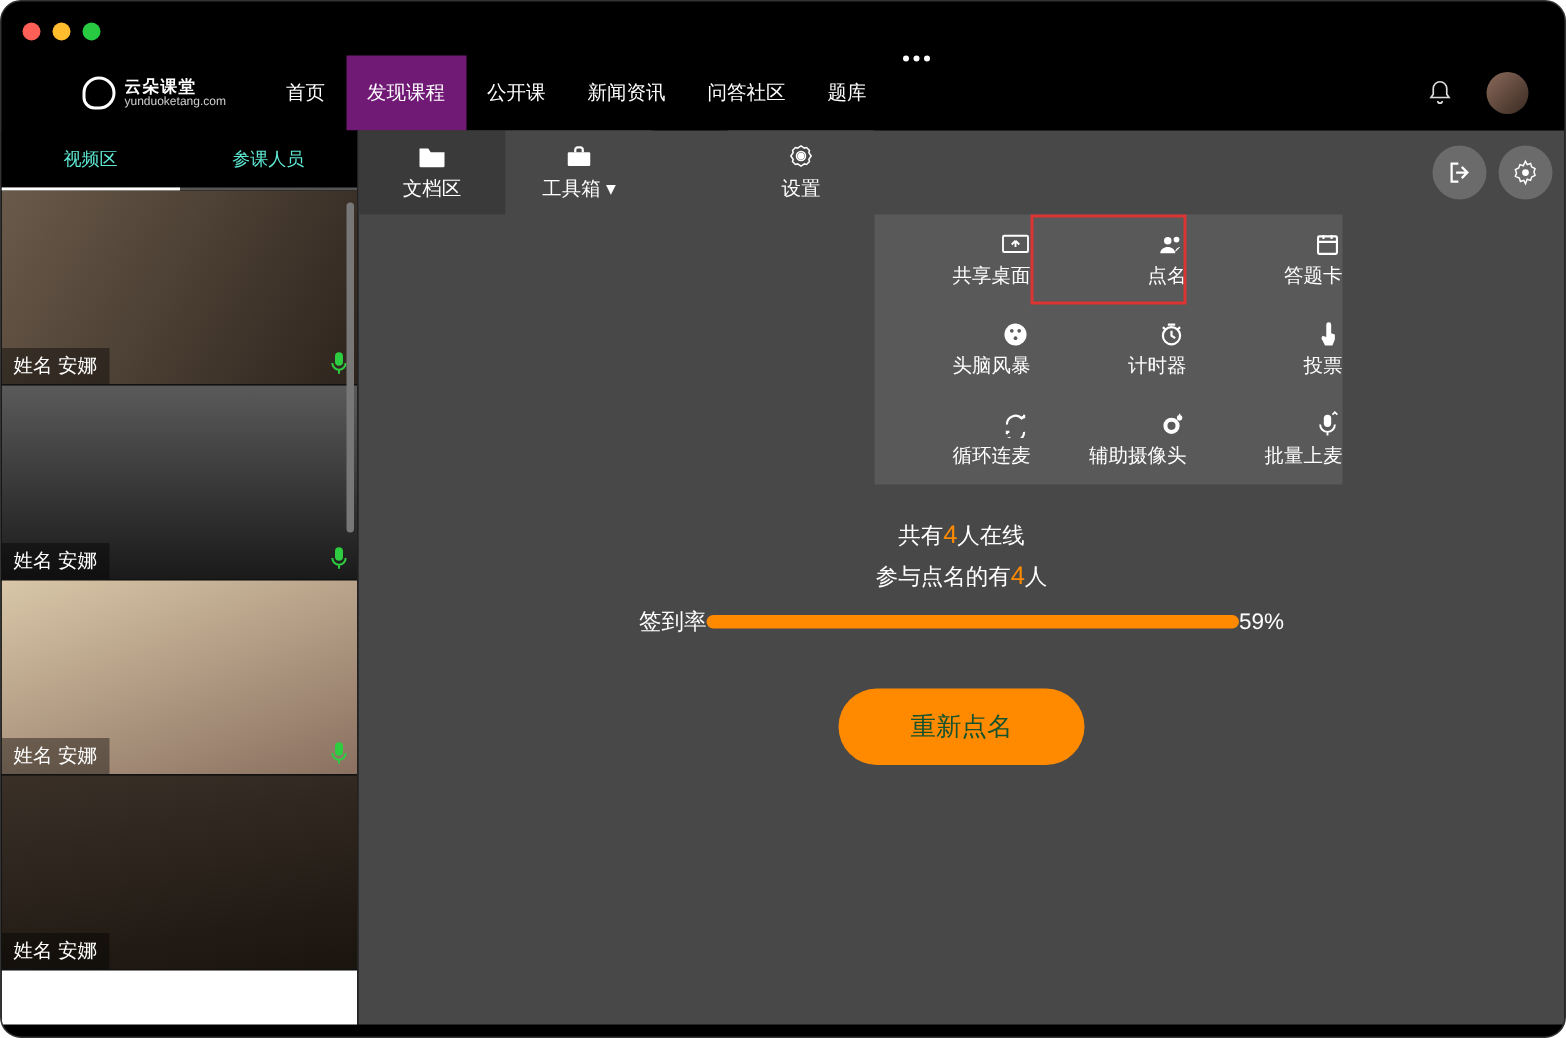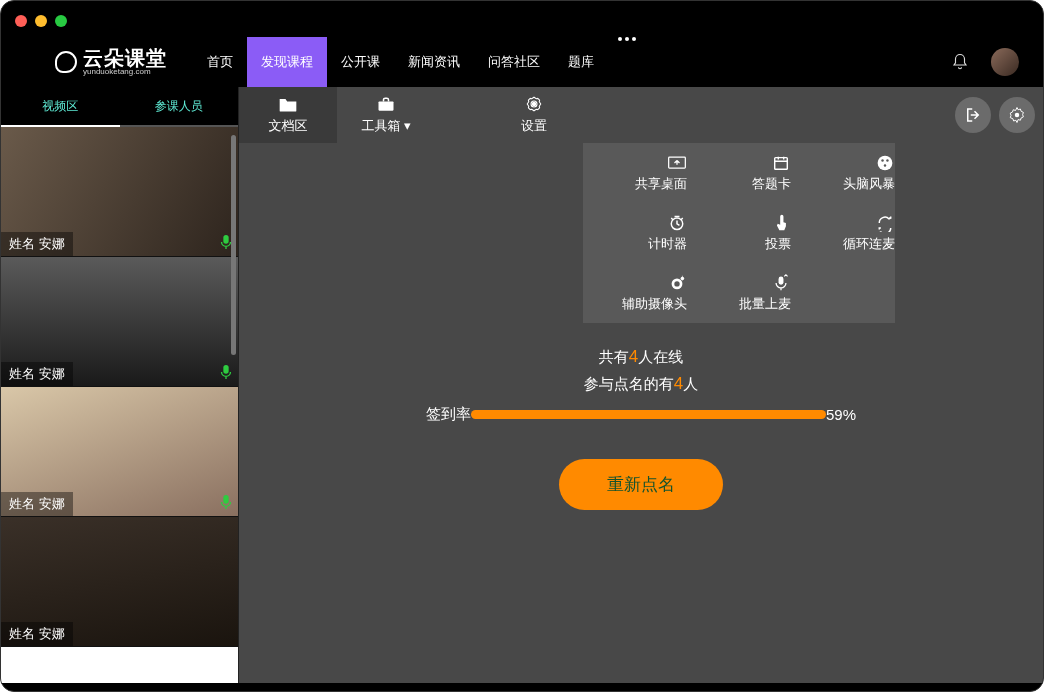--- a/index.html
+++ b/index.html
@@ -8,25 +8,25 @@
     .winctrl { position: absolute; top: 14px; left: 14px; display: flex; gap: 8px; z-index: 10; }
     .winctrl span { width: 12px; height: 12px; border-radius: 50%; display: block; }
     .winctrl .red { background: #ff5f57; }
     .winctrl .yel { background: #ffbd2e; }
     .winctrl .grn { background: #28ca42; }
 
     .topbar { height: 50px; margin-top: 36px; display: flex; align-items: center; padding: 0 24px 0 54px; color: #fff; font-size: 13px; }
     .logo { display: flex; align-items: center; gap: 6px; margin-right: 26px; }
     .logo-mark { width: 22px; height: 22px; border: 2.5px solid #fff; border-radius: 50% 50% 50% 8px; position: relative; }
     .logo-text { display: flex; flex-direction: column; line-height: 1; }
-    .logo-main { font-size: 20px; font-weight: bold; letter-spacing: 1px; }
+    .logo-main { font-size: 11px; font-weight: bold; letter-spacing: 1px; }
     .logo-sub { font-size: 8px; opacity: .8; }
     .nav { display: flex; gap: 0; }
     .nav a { color: #fff; text-decoration: none; padding: 16px 14px; font-size: 13px; }
-    .nav a.active { background: #8b5cf6; }
+    .nav a.active { background: #701a75; }
     .top-right { margin-left: auto; display: flex; align-items: center; gap: 22px; }
     .bell { width: 18px; height: 18px; }
     .avatar { width: 28px; height: 28px; border-radius: 50%; background: linear-gradient(135deg,#8a6a5a,#3a2a22); }
 
     .body { display: flex; height: calc(100% - 86px - 8px); }
     .left { width: 238px; background: #000; display: flex; flex-direction: column; border-right: 1px solid #222; position: relative; }
     .ltabs { display: flex; height: 40px; border-bottom: 2px solid #555; }
     .ltab { flex: 1; color: #5eead4; font-size: 12px; display: flex; align-items: center; justify-content: center; }
     .ltab.active { border-bottom: 2px solid #fff; margin-bottom: -2px; }
     .tiles { flex: 1; overflow: hidden; }
@@ -179,20 +179,28 @@
       </div>
 
       <div class="dropdown">
         <div class="ditem">
           <svg class="ico" viewBox="0 0 24 18" fill="#fff">
               <rect x="2" y="2" width="20" height="13" rx="1" fill="none" stroke="#fff" stroke-width="1.5"></rect>
               <path d="M12 11V6m0 0l-3 3m3-3l3 3" stroke="#fff" stroke-width="1.5" fill="none"></path>
             </svg>
           <span>共享桌面</span>
         </div>
+        <div class="ditem sel">
+          <svg class="ico" viewBox="0 0 24 18" fill="#fff">
+              <circle cx="9" cy="6" r="3"></circle>
+              <circle cx="16" cy="5" r="2.3"></circle>
+              <path d="M3 16c0-3 3-5 6-5s6 2 6 5m0-1c0-2 2-4 4-4"></path>
+            </svg>
+          <span>点名</span>
+        </div>
         <div class="ditem">
           <svg class="ico" viewBox="0 0 20 20" fill="none" stroke="#fff" stroke-width="1.6">
               <rect x="3" y="4" width="14" height="13" rx="1"></rect>
               <path d="M3 8h14M7 3v3m6-3v3"></path>
             </svg>
           <span>答题卡</span>
         </div>
         <div class="ditem">
           <svg class="ico" viewBox="0 0 22 22" fill="#fff">
               <circle cx="11" cy="11" r="9"></circle>

